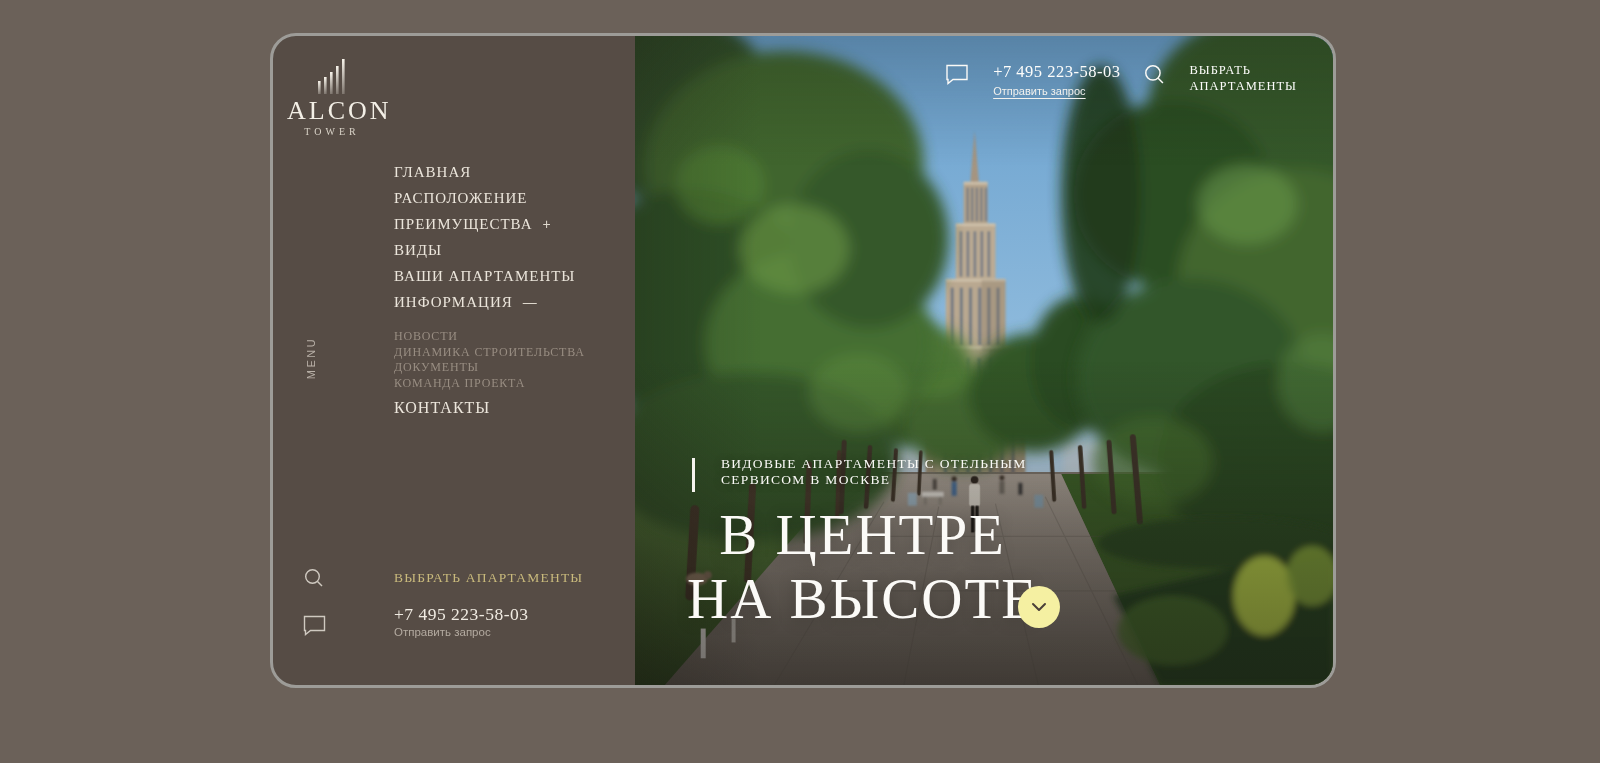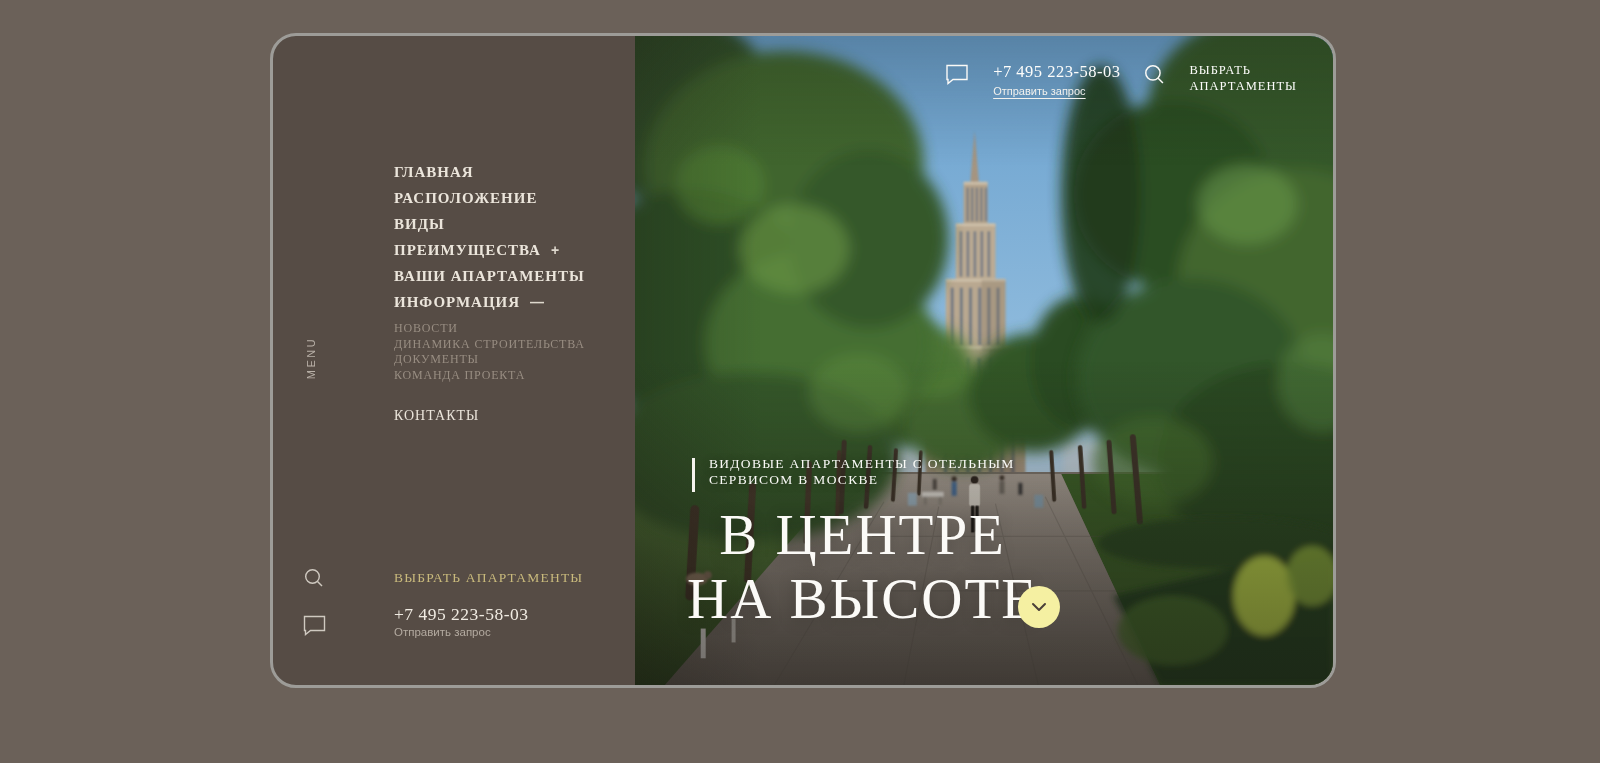--- a/index.html
+++ b/index.html
@@ -18,27 +18,27 @@
   .sidebar{position:absolute;left:0;top:0;bottom:0;width:362px;}
   .logo{position:absolute;left:14px;top:20px;width:90px;text-align:center;color:#f1ece3;}
   .logo-bars{display:block;margin:0 auto 2px auto;}
   .logo-name{font-size:26px;letter-spacing:3px;line-height:26px;color:#f3efe6;}
   .logo-sub{font-size:10px;letter-spacing:4px;color:#d9d3c8;margin-top:2px;}
   .menu-vertical{position:absolute;left:14px;top:314px;width:52px;height:16px;
         text-align:center;transform:rotate(-90deg);font-family:var(--sans);
         font-size:11px;letter-spacing:2.5px;color:#b9b1a8;}
   .nav{position:absolute;left:121px;top:123px;width:230px;}
   .nav-item{height:26px;display:flex;align-items:center;font-size:15px;
-        letter-spacing:1px;color:#ebe5db;cursor:pointer;white-space:nowrap;font-weight:bold;}
+        letter-spacing:1px;color:#ebe5db;cursor:pointer;white-space:nowrap;}
   .nav-item .suffix{margin-left:10px;font-family:var(--sans);font-size:14px;color:#ded8cd;}
-  .subnav{margin-top:6px;}
+  .subnav{margin-top:14px;}
   .subnav-item{font-size:12px;line-height:15.5px;letter-spacing:.8px;color:#988d82;
         cursor:pointer;white-space:nowrap;}
-  .nav-contacts{margin-top:20px;height:26px;display:flex;align-items:center;
-        font-size:14px;letter-spacing:1px;color:#ebe5db;cursor:pointer;}
+  .nav-contacts{margin-top:4px;height:26px;display:flex;align-items:center;
+        font-size:16px;letter-spacing:1px;color:#ebe5db;cursor:pointer;}
   .side-foot-icon{position:absolute;cursor:pointer;}
   .side-foot-icon.search{left:31px;top:532px;}
   .side-foot-icon.chat{left:30px;top:579px;}
   .select-apart{position:absolute;left:121px;top:534px;font-size:13.5px;
         letter-spacing:1.2px;color:var(--accent-gold);cursor:pointer;white-space:nowrap;}
   .side-phone{position:absolute;left:121px;top:568px;font-size:17.5px;
         letter-spacing:.5px;color:#f0ebe2;cursor:pointer;white-space:nowrap;}
   .side-request{position:absolute;left:121px;top:590px;font-family:var(--sans);
         font-size:11.5px;color:#b3aaa0;cursor:pointer;}
   
@@ -51,54 +51,71 @@
        linear-gradient(90deg,rgba(22,18,14,.22) 0%,rgba(22,18,14,0) 18%);}
   .topbar{position:absolute;top:25px;right:36px;display:flex;align-items:flex-start;
         gap:24px;color:#fdfdfb;z-index:3;}
   .topbar .phone-block{margin-top:1px;}
   .topbar .phone{font-size:16.5px;letter-spacing:.5px;color:#fdfdfb;cursor:pointer;white-space:nowrap;}
   .topbar .request{font-family:var(--sans);font-size:11px;color:#f2f1ee;margin-top:3px;
         text-decoration:underline;text-underline-offset:3px;cursor:pointer;}
   .topbar .select-estate{font-size:12.5px;line-height:16px;letter-spacing:1px;
         color:#fdfdfb;cursor:pointer;white-space:nowrap;margin-top:1px;}
   .topbar svg{display:block;margin-top:3px;cursor:pointer;}
-  .kicker{position:absolute;left:57px;top:420px;display:flex;gap:14px;z-index:3;}
+  .kicker{position:absolute;left:57px;top:420px;display:flex;gap:26px;z-index:3;}
   .kicker-bar{width:3px;height:34px;background:#f5f3ee;margin-top:2px;}
   .kicker-text{font-size:13.5px;line-height:15.5px;letter-spacing:1.3px;color:#fafaf7;
         text-shadow:0 1px 8px rgba(0,0,0,.35);white-space:nowrap;}
   .hero-title{position:absolute;left:52px;top:467px;z-index:3;color:#fbfaf7;
         font-size:57px;line-height:64px;letter-spacing:2px;font-weight:400;
         text-shadow:0 2px 16px rgba(0,0,0,.28);white-space:nowrap;text-align:center;}
   .scroll-btn{position:absolute;left:383px;top:550px;width:42px;height:42px;border:none;
         border-radius:50%;background:var(--button-yellow);cursor:pointer;z-index:4;
         display:flex;align-items:center;justify-content:center;padding:0;}
 </style>
 </head>
 <body>
 
 <div class="card">
 
   <aside class="sidebar">
 
+    <div class="logo">
+      <svg class="logo-bars" width="44" height="40" viewBox="0 0 44 40">
+        <defs>
+          <linearGradient id="barg" x1="0" y1="0" x2="0" y2="1">
+            <stop offset="0" stop-color="#f7f3ea"></stop>
+              <stop offset="1" stop-color="#f7f3ea" stop-opacity=".25"></stop>
+          </linearGradient>
+        </defs>
+        <rect x="8" y="25" width="2.6" height="13" fill="url(#barg)"></rect>
+        <rect x="14" y="21" width="2.6" height="17" fill="url(#barg)"></rect>
+        <rect x="20" y="16" width="2.6" height="22" fill="url(#barg)"></rect>
+        <rect x="26" y="10" width="2.6" height="28" fill="url(#barg)"></rect>
+        <rect x="32" y="3" width="2.6" height="35" fill="url(#barg)"></rect>
+      </svg>
+      <div class="logo-name">ALCON</div>
+      <div class="logo-sub">TOWER</div>
+    </div>
 
     <div class="menu-vertical">MENU</div>
 
     <nav class="nav">
       <div class="nav-item">
         <span>ГЛАВНАЯ</span>
       </div>
       <div class="nav-item">
         <span>РАСПОЛОЖЕНИЕ</span>
-      </div>
-      <div class="nav-item">
-        <span>ВИДЫ</span>
       </div>
       <div class="nav-item">
         <span>ПРЕИМУЩЕСТВА</span>
         <span class="suffix">+</span>
+      </div>
+      <div class="nav-item">
+        <span>ВИДЫ</span>
       </div>
       <div class="nav-item">
         <span>ВАШИ АПАРТАМЕНТЫ</span>
       </div>
       <div class="nav-item">
         <span>ИНФОРМАЦИЯ</span>
         <span class="suffix">—</span>
       </div>
       <div class="subnav">
         <div class="subnav-item">НОВОСТИ</div>

